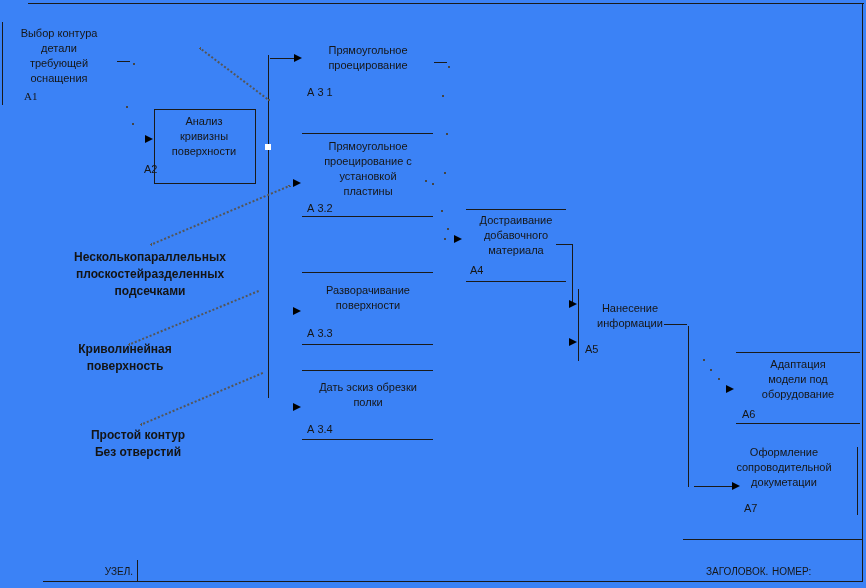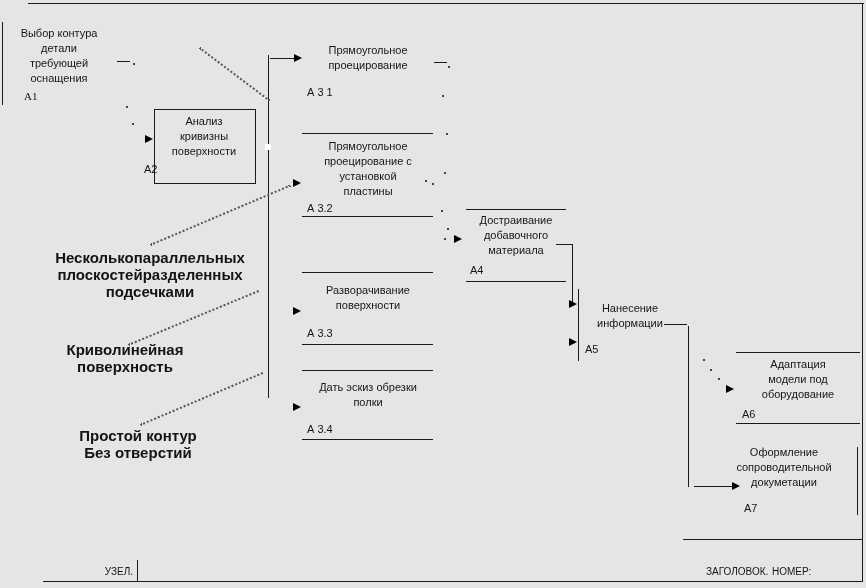--- a/index.html
+++ b/index.html
@@ -1,23 +1,23 @@
 <!DOCTYPE html>
 <html><head>
 <meta charset="utf-8">
 <style>
   html,body{margin:0;padding:0;background:#fff;}
-  #stage{position:relative;width:866px;height:588px;background:#e5e5e5;overflow:hidden;
+  #stage{position:relative;width:866px;height:588px;background:#3b82f6;overflow:hidden;
          font-family:"Liberation Sans", sans-serif;color:#111;}
   .hline{position:absolute;height:0;border-top:1px solid #1a1a1a;}
   .vline{position:absolute;width:0;border-left:1px solid #1a1a1a;}
   .lbl{position:absolute;font-size:11px;line-height:15px;text-align:center;white-space:pre-line;color:#161616;}
   .code{position:absolute;font-size:11px;line-height:13px;color:#161616;}
   .biglbl{position:absolute;font-size:16px;font-weight:bold;color:#0d0d0d;white-space:pre-line;text-align:center;}
-  .sidelbl{position:absolute;font-size:15px;font-weight:bold;line-height:17px;text-align:center;white-space:pre-line;color:#141414;}
+  .sidelbl{position:absolute;font-size:12px;font-weight:bold;line-height:17px;text-align:center;white-space:pre-line;color:#141414;}
   .arr{position:absolute;width:0;height:0;border-top:4px solid transparent;border-bottom:4px solid transparent;border-left:8px solid #000;}
   .dot{position:absolute;width:2px;height:2px;background:#444;}
   .diag{position:absolute;border-top:2px dotted #555;transform-origin:0 0;}
   .box{position:absolute;border:1px solid #1a1a1a;}
   .tb{position:absolute;font-size:10px;line-height:13px;color:#161616;}
   .gap{position:absolute;background:#fff;}
 </style>
 </head>
 <body>
 

